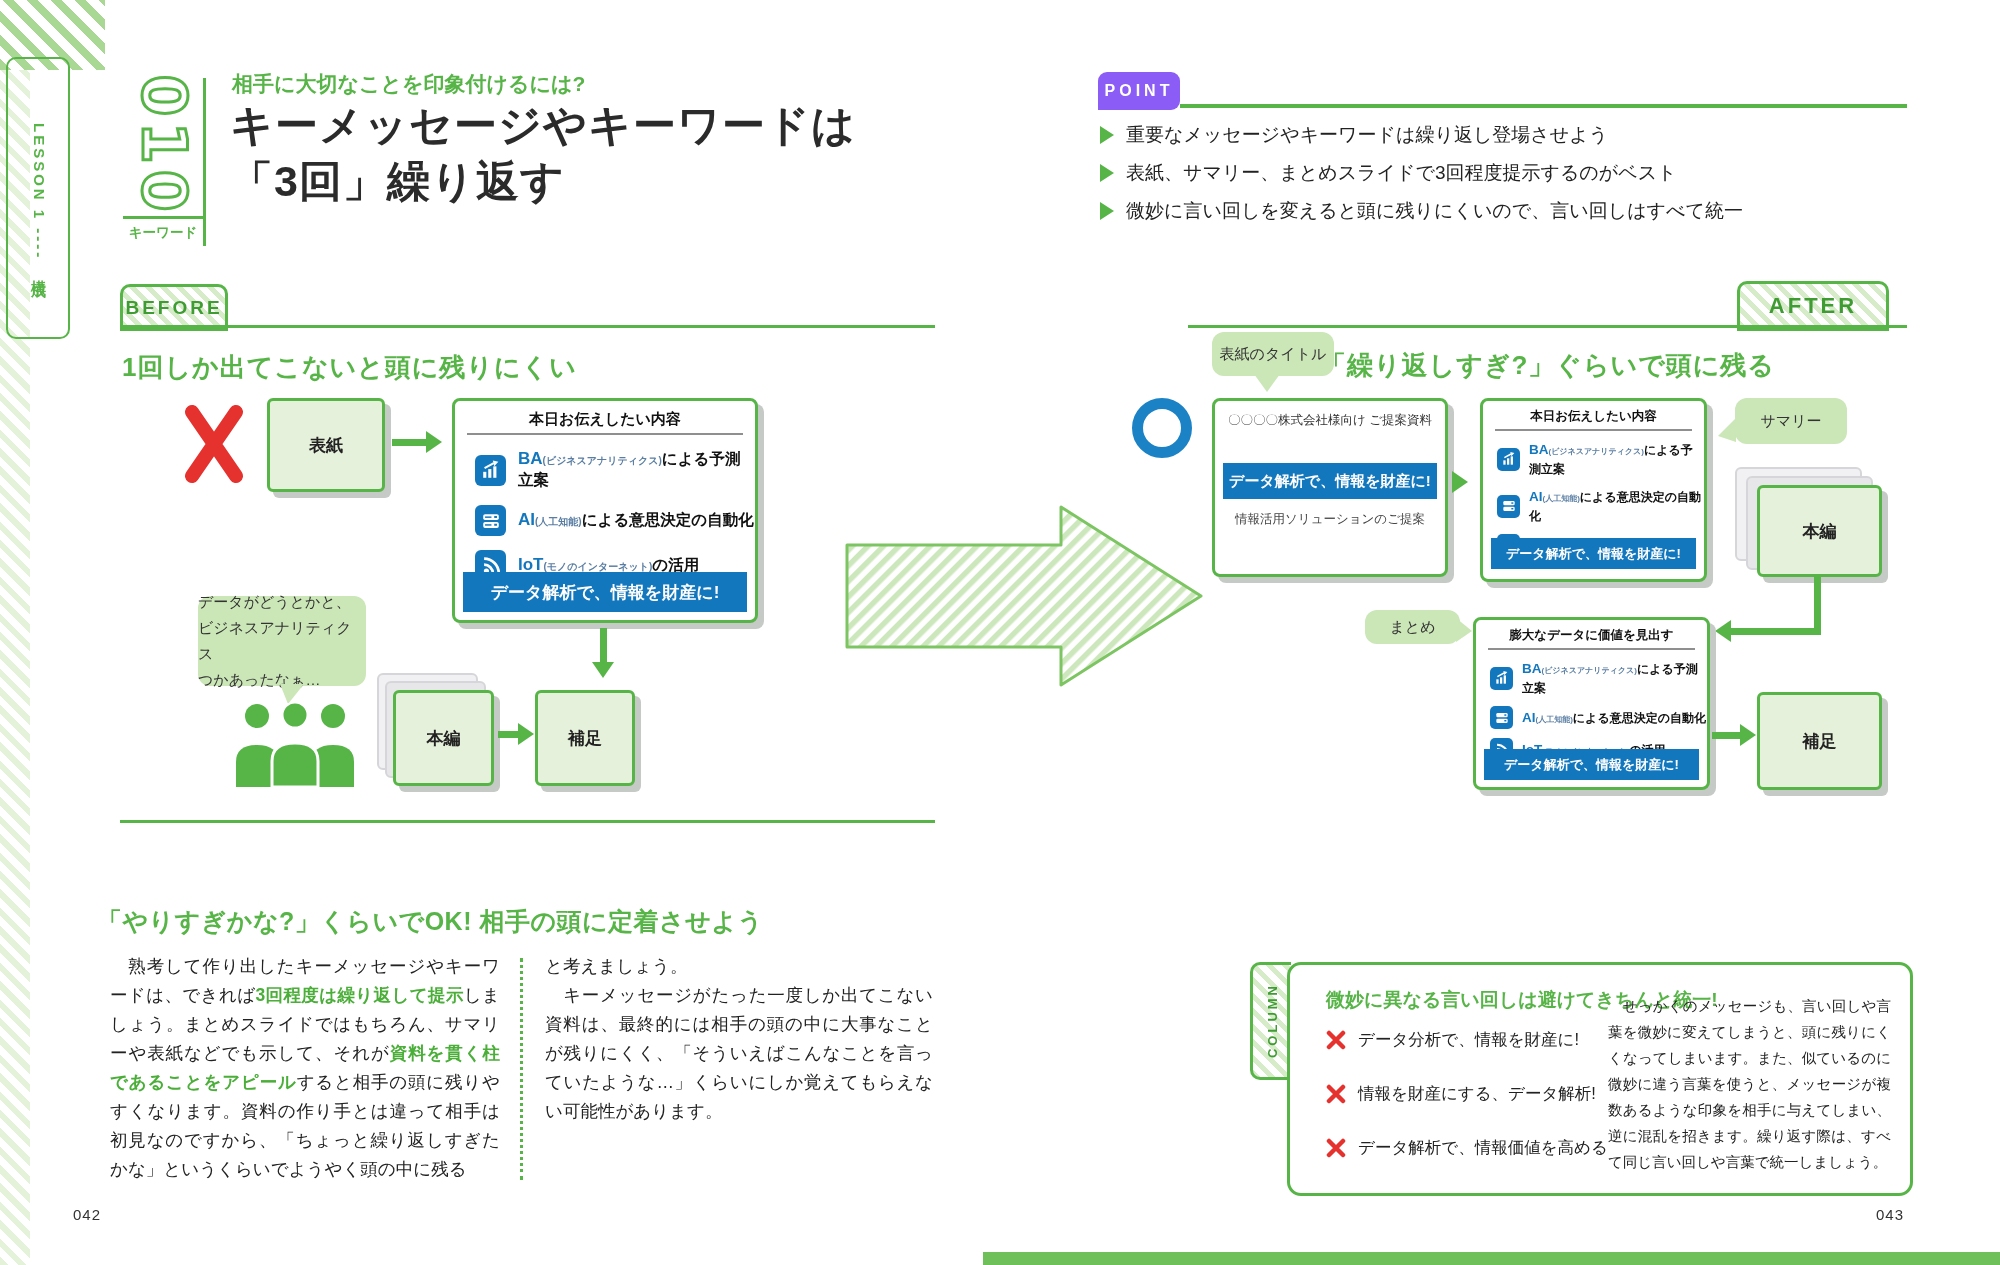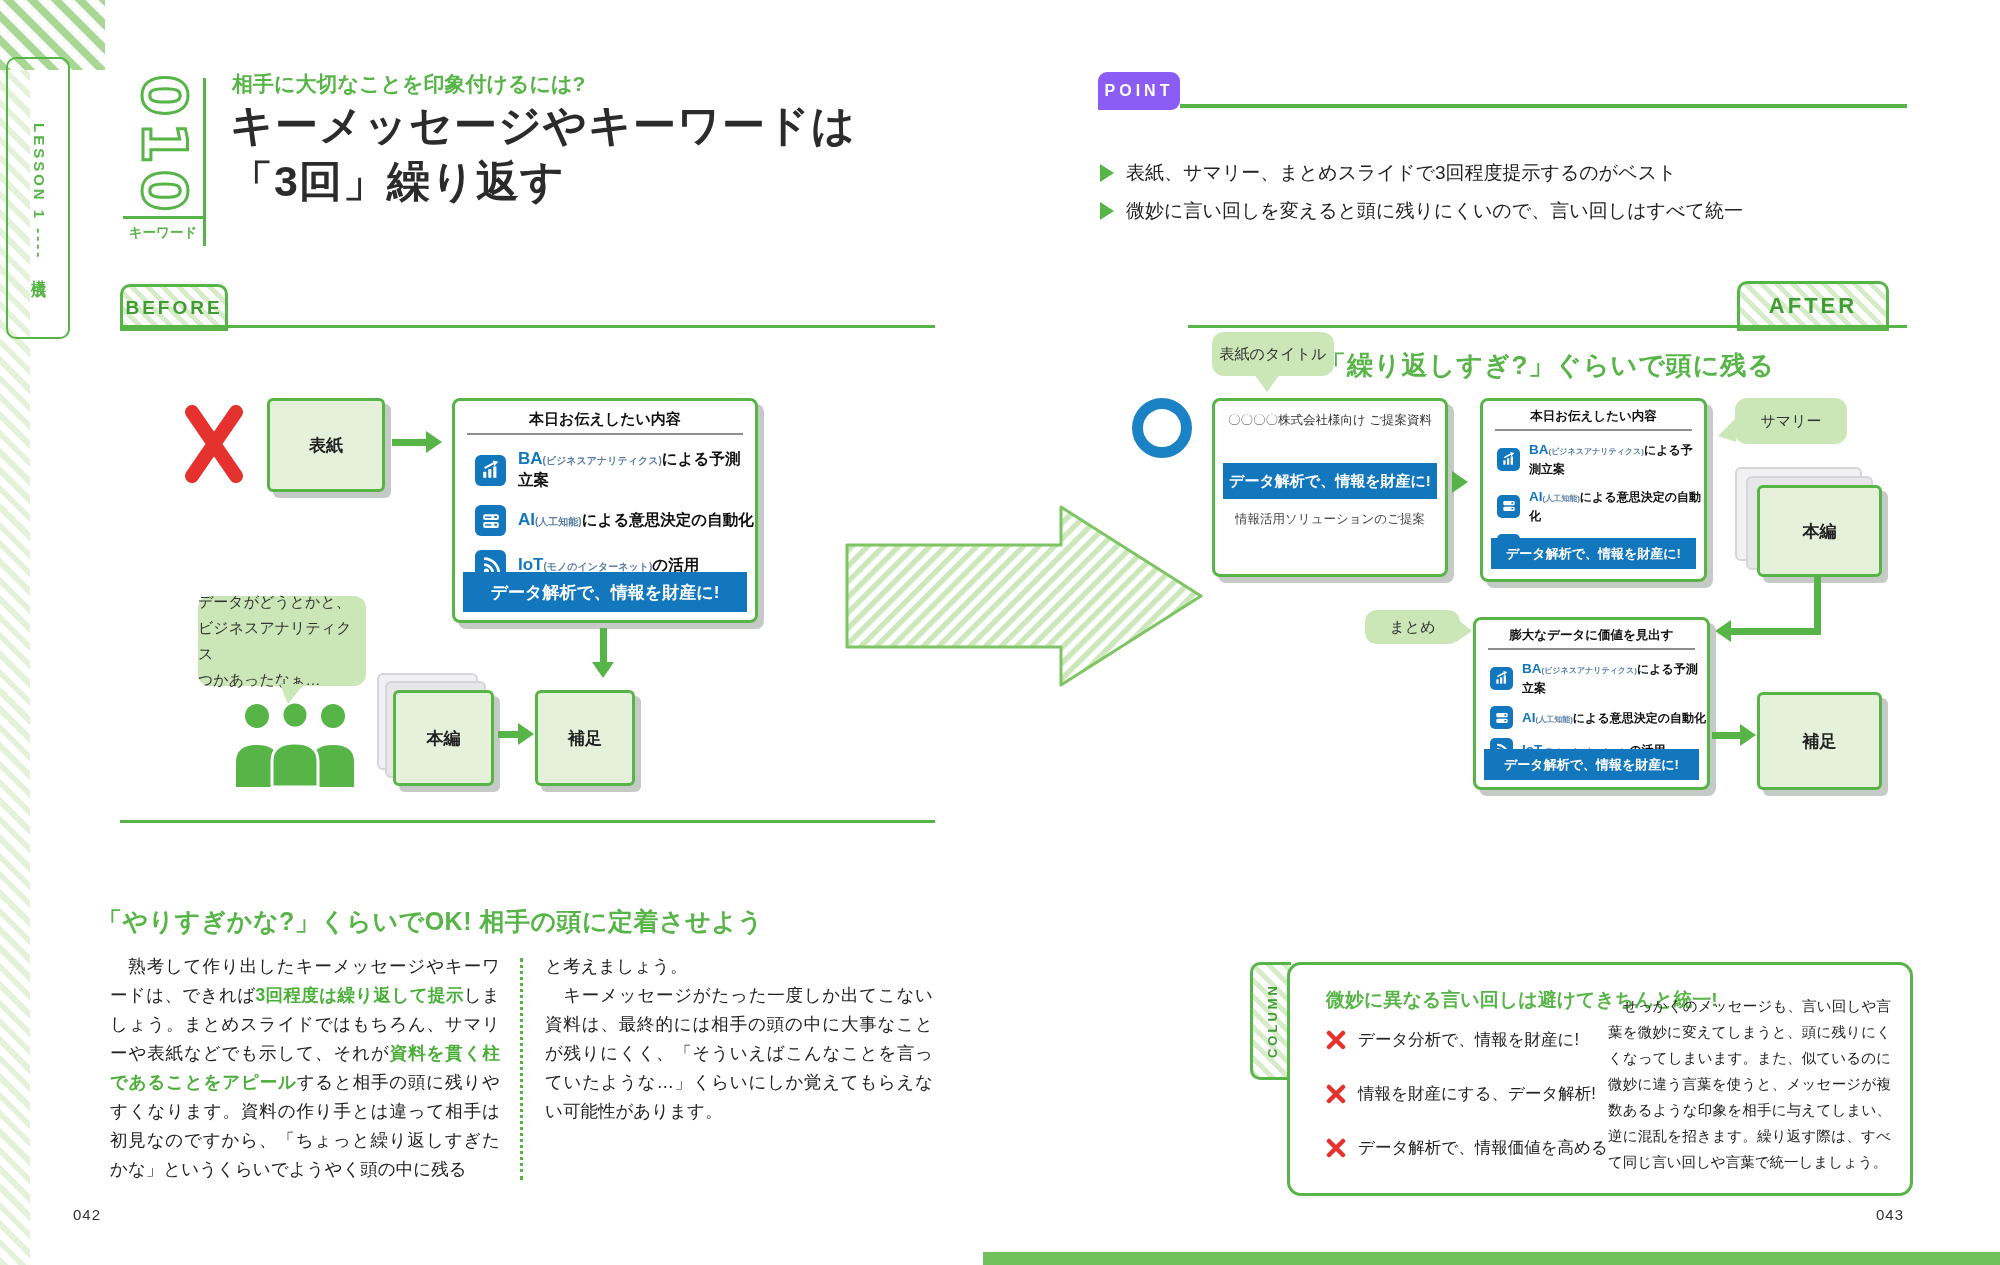--- a/index.html
+++ b/index.html
@@ -106,38 +106,43 @@
   <div class="abs vsep"></div>
 
   <div class="abs h-sub">相手に大切なことを印象付けるには?</div>
   <div class="abs h-title">
     <div>キーメッセージやキーワードは</div>
     <div>「3回」繰り返す</div>
   </div>
 
   <div class="abs point-tab">POINT</div>
   <div class="abs point-line"></div>
+  <div class="abs point-row" style="left:1100px;top:122px;width:807px;">
+    <span class="tri-b"></span>
+    <span>重要なメッセージやキーワードは繰り返し登場させよう</span>
+  </div>
   <div class="abs point-row" style="left:1100px;top:160px;width:807px;">
     <span class="tri-b"></span>
     <span>表紙、サマリー、まとめスライドで3回程度提示するのがベスト</span>
   </div>
   <div class="abs point-row" style="left:1100px;top:198px;width:807px;">
     <span class="tri-b"></span>
     <span>微妙に言い回しを変えると頭に残りにくいので、言い回しはすべて統一</span>
   </div>
 
   <div class="abs ba-tab stripes-tab" style="left:120px;top:284px;width:102px;height:41px;font-size:19px;">
     <span>BEFORE</span>
   </div>
   <div class="abs rule" style="left:120px;top:325px;width:815px;"></div>
   <div class="abs ba-tab stripes-tab" style="left:1737px;top:281px;width:146px;height:44px;font-size:22px;">
     <span>AFTER</span>
   </div>
   <div class="abs rule" style="left:1188px;top:325px;width:719px;"></div>
 
+  <div class="abs sec-head" style="left:122px;top:350px;">1回しか出てこないと頭に残りにくい</div>
 
   <svg class="abs" style="left:183px;top:400px;" width="62" height="88" viewBox="0 0 62 88">
     <path d="M9,12 L53,76 M53,12 L9,76" stroke="#e5322e" stroke-width="14" stroke-linecap="round" fill="none"></path>
   </svg>
 
   <div class="gbox" style="left:267px;top:398px;width:112px;height:88px;">
     <span>表紙</span>
   </div>
 
   <div class="abar" style="left:392px;top:439px;width:34px;height:7px;"></div>

